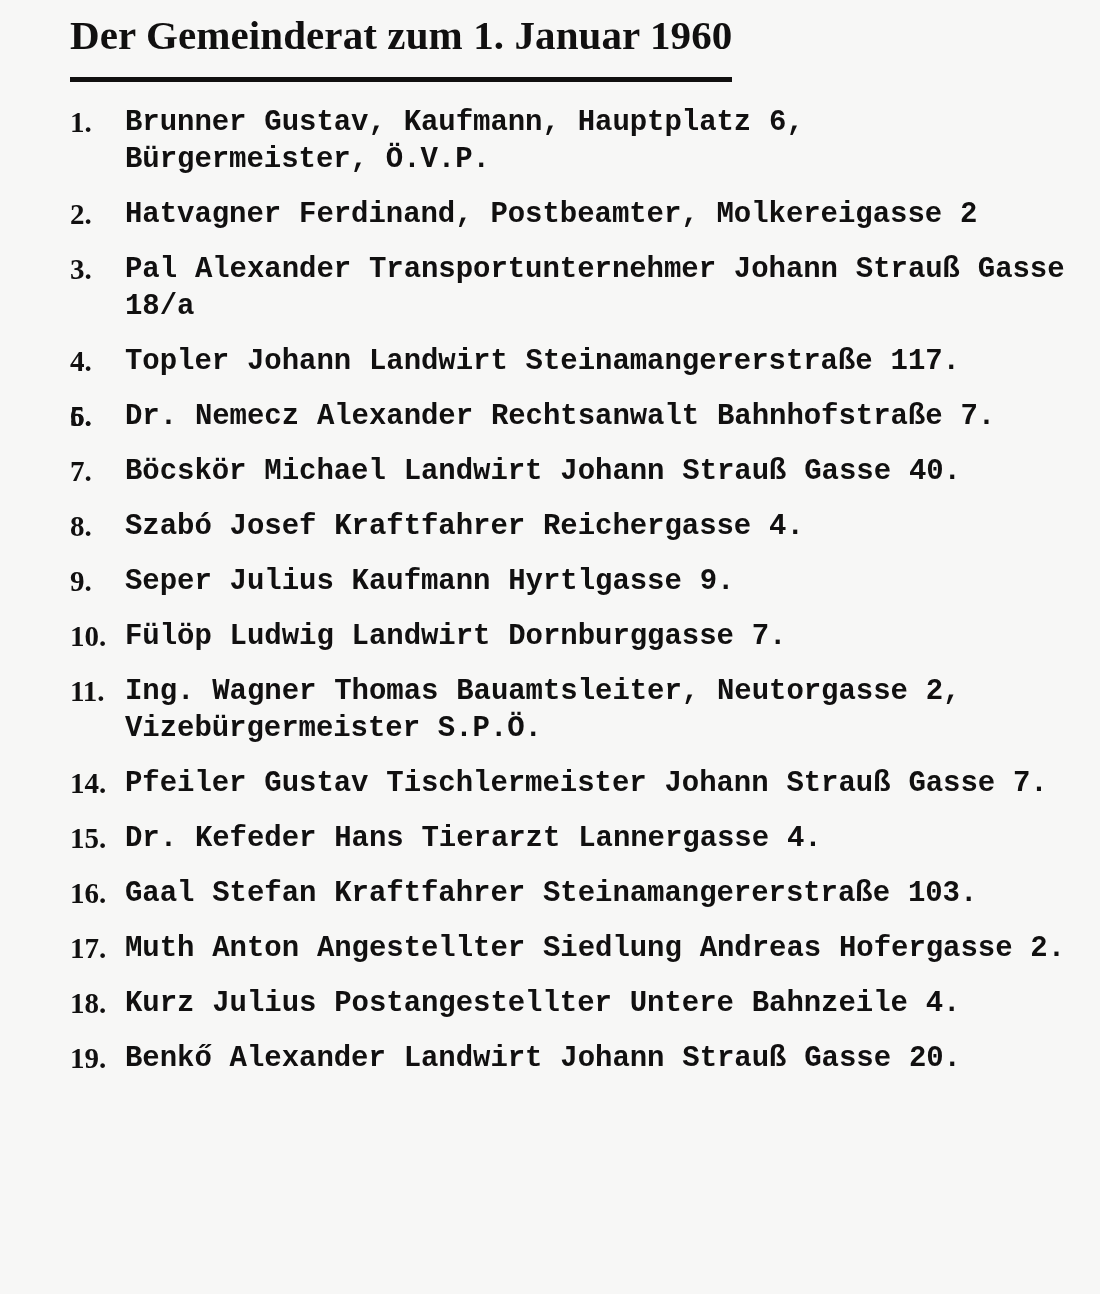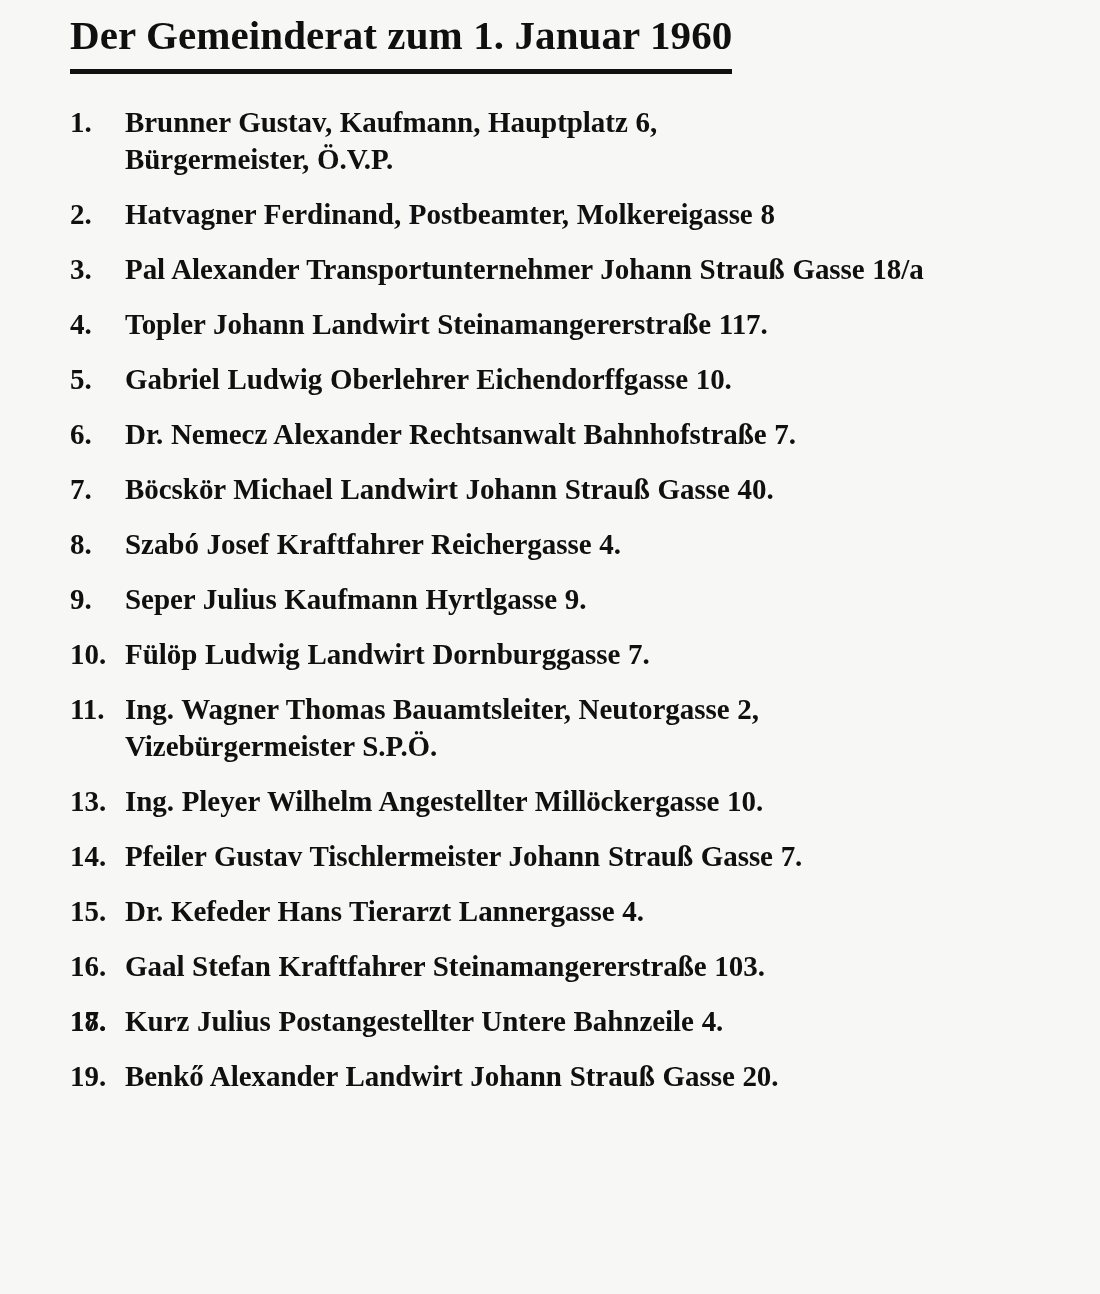--- a/index.html
+++ b/index.html
@@ -30,21 +30,21 @@
     position: absolute;
     left: 70px;
     top: 9px;
     margin: 0;
     font-size: 41px;
     line-height: 52px;
     font-weight: bold;
     letter-spacing: 0.1px;
     white-space: nowrap;
     border-bottom: 5px solid #111010;
-    padding-bottom: 8px;
+    padding-bottom: 16px;
     display: inline-block;
   }
 
   
   .roster {
     position: absolute;
     left: 0;
     top: 104px;
     width: 1100px;
     margin: 0;
@@ -72,53 +72,53 @@
     left: 70px;
     top: 0;
     width: 52px;
     text-align: left;
     font-weight: bold;
     white-space: nowrap;
   }
 
   .item-text {
     display: block;
+    font-family: Liberation Mono, monospace;
   }
 
   .item-text .cont {
     display: block;
   }
 </style>
 </head>
 <body style="background: rgb(247, 247, 246); color: rgb(17, 16, 16);">
 
 <div class="page">
 
   <h1 class="doc-title">Der Gemeinderat zum 1. Januar 1960</h1>
 
   <ol class="roster" id="roster-list">
       <li class="roster-item">
         <span class="item-number">1.</span>
         <span class="item-text"><span>Brunner Gustav, Kaufmann, Hauptplatz 6,</span><span class="cont">Bürgermeister, Ö.V.P.</span></span>
       </li>
       <li class="roster-item">
         <span class="item-number">2.</span>
-        <span class="item-text"><span>Hatvagner Ferdinand, Postbeamter, Molkereigasse 8</span></span>
+        <span class="item-text"><span>Hatvagner Ferdinand, Postbeamter, Molkereigasse 2</span></span>
       </li>
       <li class="roster-item">
         <span class="item-number">3.</span>
         <span class="item-text"><span>Pal Alexander Transportunternehmer Johann Strauß Gasse 18/a</span></span>
       </li>
       <li class="roster-item">
         <span class="item-number">4.</span>
         <span class="item-text"><span>Topler Johann Landwirt Steinamangererstraße 117.</span></span>
       </li>
       <li class="roster-item">
         <span class="item-number">5.</span>
-        <span class="item-text"><span>Gabriel Ludwig Oberlehrer Eichendorffgasse 10.</span></span>
       </li>
       <li class="roster-item">
         <span class="item-number">6.</span>
         <span class="item-text"><span>Dr. Nemecz Alexander Rechtsanwalt Bahnhofstraße 7.</span></span>
       </li>
       <li class="roster-item">
         <span class="item-number">7.</span>
         <span class="item-text"><span>Böcskör Michael Landwirt Johann Strauß Gasse 40.</span></span>
       </li>
       <li class="roster-item">
@@ -131,37 +131,34 @@
       </li>
       <li class="roster-item">
         <span class="item-number">10.</span>
         <span class="item-text"><span>Fülöp Ludwig Landwirt Dornburggasse 7.</span></span>
       </li>
       <li class="roster-item">
         <span class="item-number">11.</span>
         <span class="item-text"><span>Ing. Wagner Thomas Bauamtsleiter, Neutorgasse 2,</span><span class="cont">Vizebürgermeister S.P.Ö.</span></span>
       </li>
       <li class="roster-item">
-        <span class="item-number">13.</span>
-        <span class="item-text"><span>Ing. Pleyer Wilhelm Angestellter Millöckergasse 10.</span></span>
-      </li>
-      <li class="roster-item">
         <span class="item-number">14.</span>
         <span class="item-text"><span>Pfeiler Gustav Tischlermeister Johann Strauß Gasse 7.</span></span>
       </li>
       <li class="roster-item">
         <span class="item-number">15.</span>
         <span class="item-text"><span>Dr. Kefeder Hans Tierarzt Lannergasse 4.</span></span>
       </li>
       <li class="roster-item">
         <span class="item-number">16.</span>
         <span class="item-text"><span>Gaal Stefan Kraftfahrer Steinamangererstraße 103.</span></span>
       </li>
       <li class="roster-item">
         <span class="item-number">17.</span>
+        <span class="item-text"><span>Muth Anton Angestellter Siedlung Andreas Hofergasse 2.</span></span>
       </li>
       <li class="roster-item">
         <span class="item-number">18.</span>
         <span class="item-text"><span>Kurz Julius Postangestellter Untere Bahnzeile 4.</span></span>
       </li>
       <li class="roster-item">
         <span class="item-number">19.</span>
         <span class="item-text"><span>Benkő Alexander Landwirt Johann Strauß Gasse 20.</span></span>
       </li>
     </ol>

